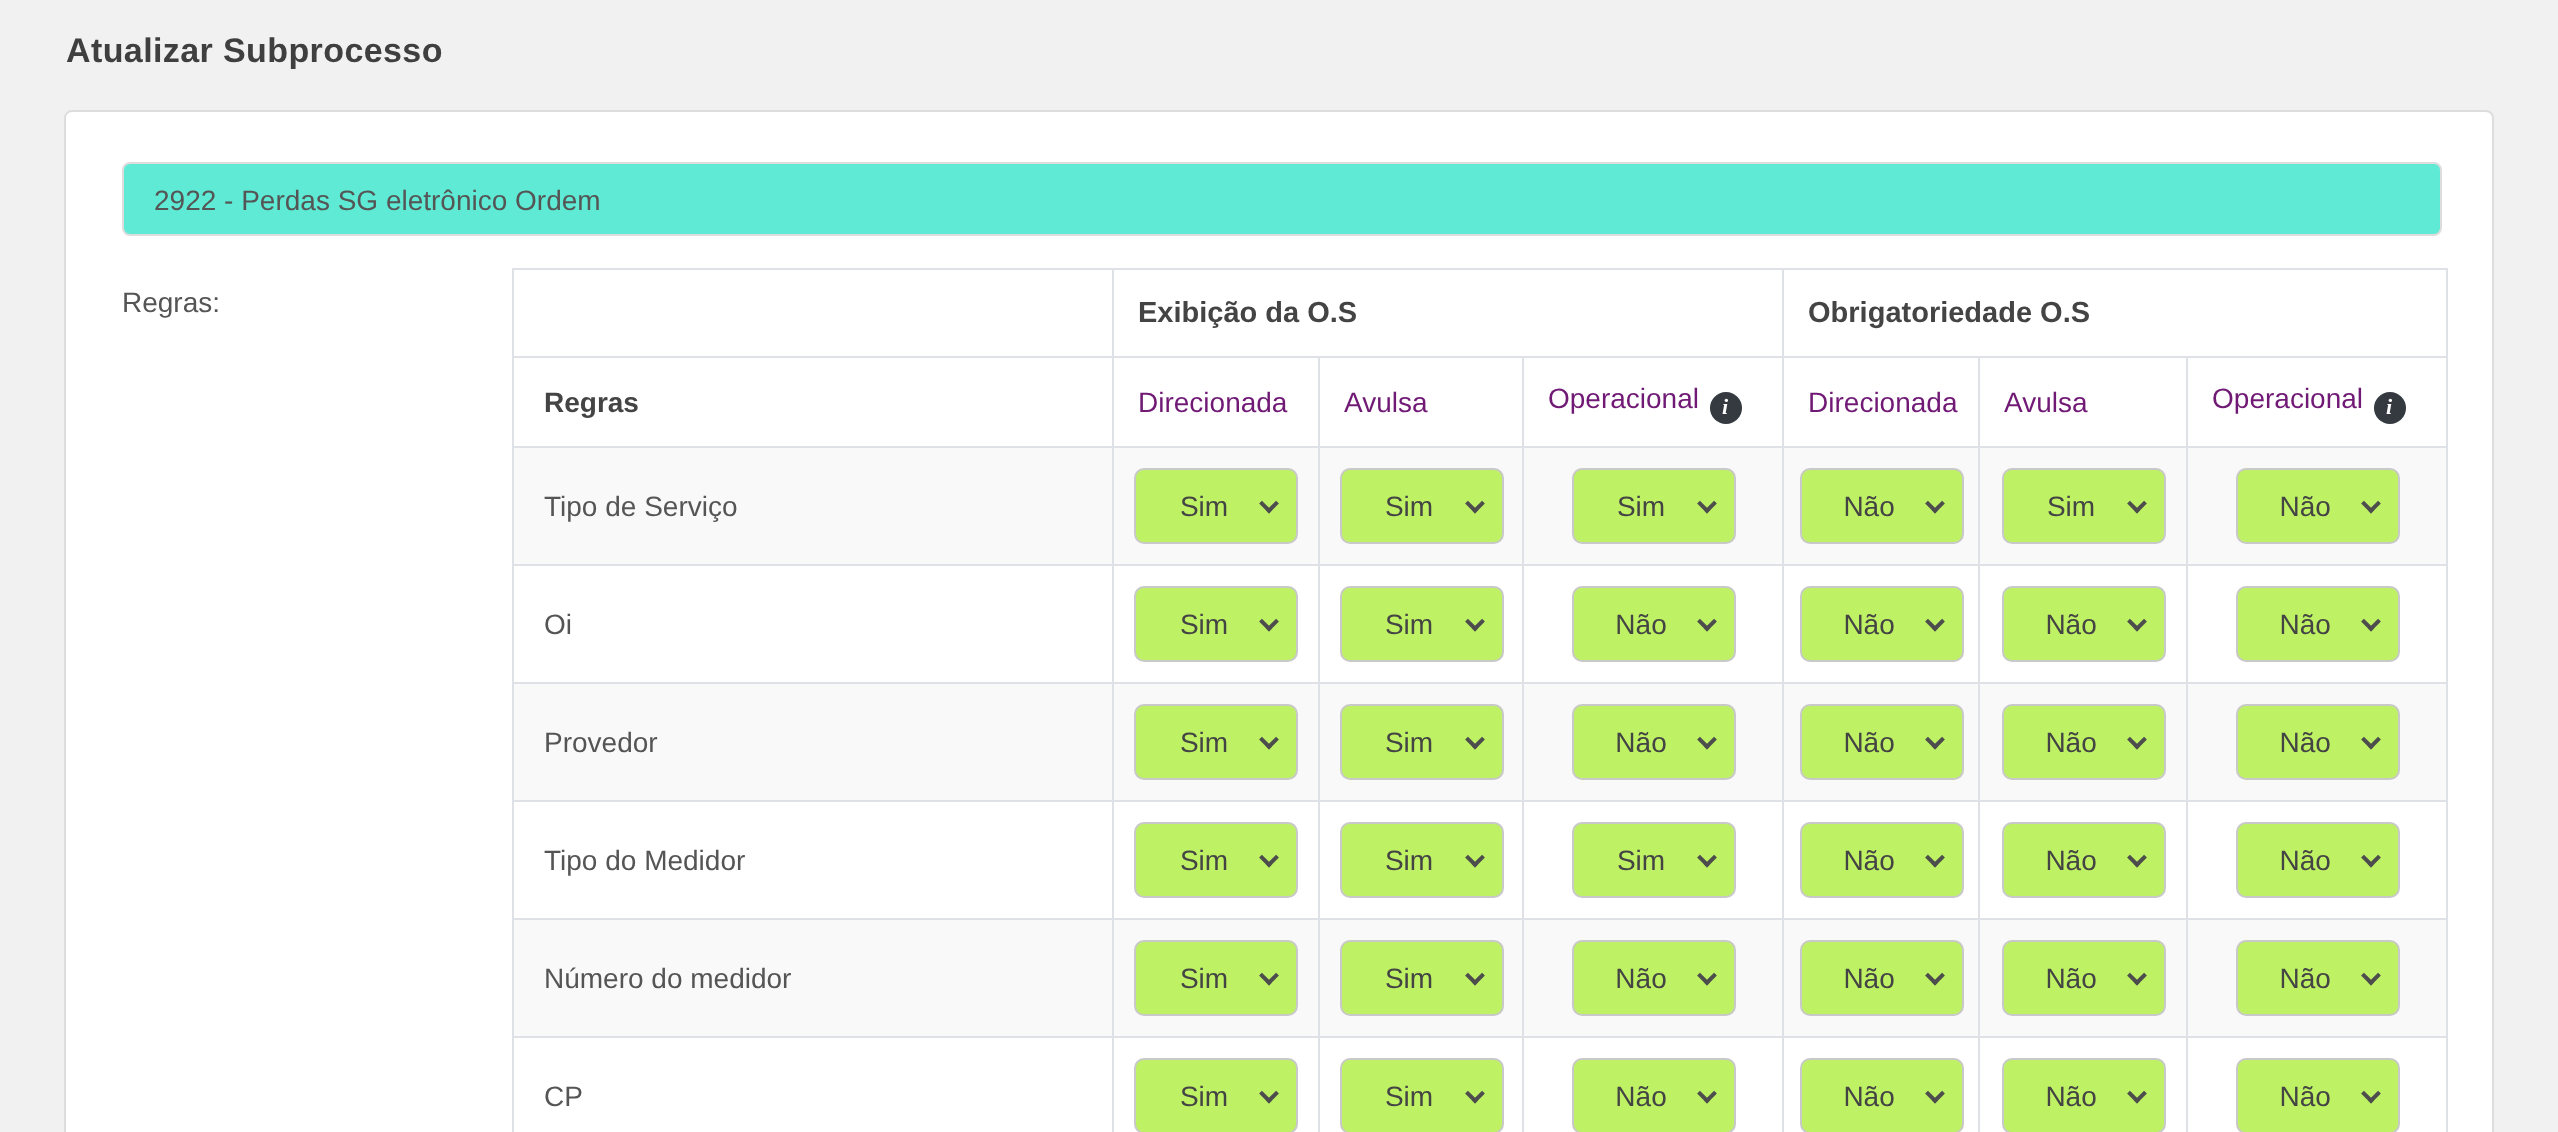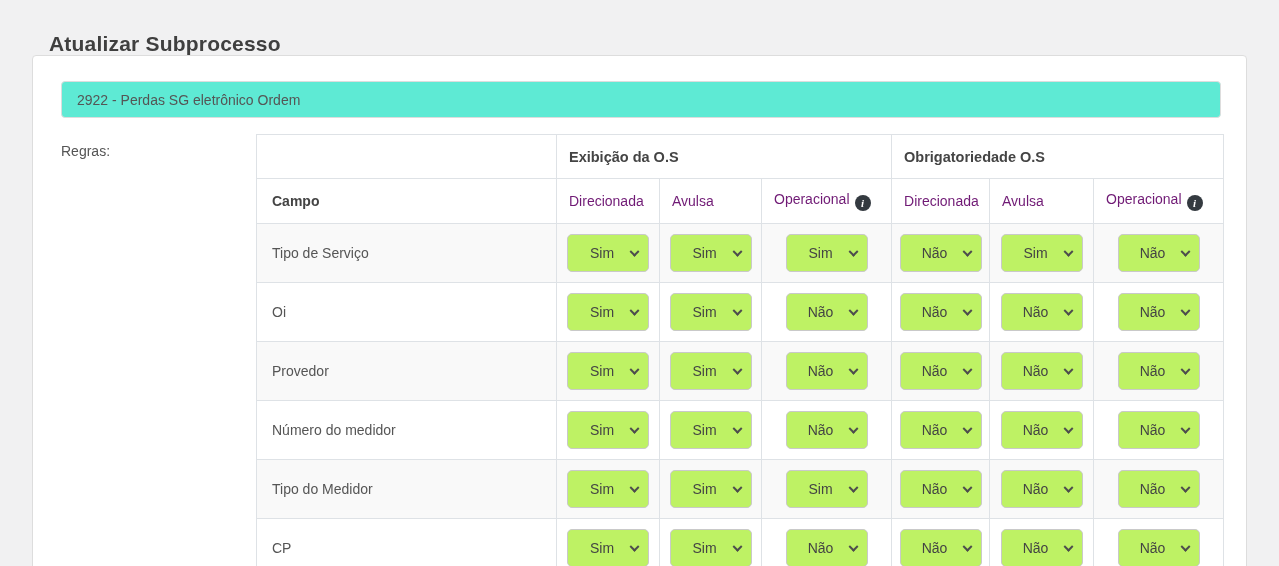--- a/index.html
+++ b/index.html
@@ -4,23 +4,23 @@
 <style>
   * { box-sizing: border-box; }
   html, body {
     margin: 0; padding: 0;
     width: 1279px; height: 566px;
     overflow: hidden;
     background: #f1f1f2;
     font-family: "Liberation Sans", "DejaVu Sans", sans-serif;
   }
   .page-title {
-    margin: 16px;
+    margin: 0;
     padding: 16px 0 0 33px;
-    font-size: 21px;
+    font-size: 17px;
     font-weight: 700;
     color: #3f3f3f;
     letter-spacing: .2px;
   }
   .panel {
     position: absolute;
     left: 32px; top: 55px;
     width: 1215px;
     min-height: 560px;
     background: #ffffff;
@@ -155,21 +155,21 @@
             <col style="width:104px">
             <col style="width:130px">
         </colgroup>
         <thead>
           <tr class="group-row">
             <th></th>
             <th colspan="3">Exibição da O.S</th>
             <th colspan="3">Obrigatoriedade O.S</th>
           </tr>
           <tr class="cols-row">
-            <th class="campo-th">Campo</th>
+            <th class="campo-th">Regras</th>
             <th>Direcionada</th>
             <th>Avulsa</th>
             <th>
               <span>Operacional</span><span class="info-icon"></span>
             </th>
             <th>Direcionada</th>
             <th>Avulsa</th>
             <th>
               <span>Operacional</span><span class="info-icon"></span>
             </th>
@@ -201,34 +201,34 @@
             <td class="field-cell">Provedor</td>
             <td class="sel-cell"><span class="select-wrap"><select class="rule-select"><option>Sim</option></select><span class="chevron"></span></span></td>
             <td class="sel-cell"><span class="select-wrap"><select class="rule-select"><option>Sim</option></select><span class="chevron"></span></span></td>
             <td class="sel-cell"><span class="select-wrap"><select class="rule-select"><option>Não</option></select><span class="chevron"></span></span></td>
             <td class="sel-cell"><span class="select-wrap"><select class="rule-select"><option>Não</option></select><span class="chevron"></span></span></td>
             <td class="sel-cell"><span class="select-wrap"><select class="rule-select"><option>Não</option></select><span class="chevron"></span></span></td>
             <td class="sel-cell"><span class="select-wrap"><select class="rule-select"><option>Não</option></select><span class="chevron"></span></span></td>
           </tr>
 
           <tr>
+            <td class="field-cell">Tipo do Medidor</td>
+            <td class="sel-cell"><span class="select-wrap"><select class="rule-select"><option>Sim</option></select><span class="chevron"></span></span></td>
+            <td class="sel-cell"><span class="select-wrap"><select class="rule-select"><option>Sim</option></select><span class="chevron"></span></span></td>
+            <td class="sel-cell"><span class="select-wrap"><select class="rule-select"><option>Sim</option></select><span class="chevron"></span></span></td>
+            <td class="sel-cell"><span class="select-wrap"><select class="rule-select"><option>Não</option></select><span class="chevron"></span></span></td>
+            <td class="sel-cell"><span class="select-wrap"><select class="rule-select"><option>Não</option></select><span class="chevron"></span></span></td>
+            <td class="sel-cell"><span class="select-wrap"><select class="rule-select"><option>Não</option></select><span class="chevron"></span></span></td>
+          </tr>
+
+          <tr>
             <td class="field-cell">Número do medidor</td>
             <td class="sel-cell"><span class="select-wrap"><select class="rule-select"><option>Sim</option></select><span class="chevron"></span></span></td>
             <td class="sel-cell"><span class="select-wrap"><select class="rule-select"><option>Sim</option></select><span class="chevron"></span></span></td>
             <td class="sel-cell"><span class="select-wrap"><select class="rule-select"><option>Não</option></select><span class="chevron"></span></span></td>
-            <td class="sel-cell"><span class="select-wrap"><select class="rule-select"><option>Não</option></select><span class="chevron"></span></span></td>
-            <td class="sel-cell"><span class="select-wrap"><select class="rule-select"><option>Não</option></select><span class="chevron"></span></span></td>
-            <td class="sel-cell"><span class="select-wrap"><select class="rule-select"><option>Não</option></select><span class="chevron"></span></span></td>
-          </tr>
-
-          <tr>
-            <td class="field-cell">Tipo do Medidor</td>
-            <td class="sel-cell"><span class="select-wrap"><select class="rule-select"><option>Sim</option></select><span class="chevron"></span></span></td>
-            <td class="sel-cell"><span class="select-wrap"><select class="rule-select"><option>Sim</option></select><span class="chevron"></span></span></td>
-            <td class="sel-cell"><span class="select-wrap"><select class="rule-select"><option>Sim</option></select><span class="chevron"></span></span></td>
             <td class="sel-cell"><span class="select-wrap"><select class="rule-select"><option>Não</option></select><span class="chevron"></span></span></td>
             <td class="sel-cell"><span class="select-wrap"><select class="rule-select"><option>Não</option></select><span class="chevron"></span></span></td>
             <td class="sel-cell"><span class="select-wrap"><select class="rule-select"><option>Não</option></select><span class="chevron"></span></span></td>
           </tr>
 
           <tr>
             <td class="field-cell">CP</td>
             <td class="sel-cell"><span class="select-wrap"><select class="rule-select"><option>Sim</option></select><span class="chevron"></span></span></td>
             <td class="sel-cell"><span class="select-wrap"><select class="rule-select"><option>Sim</option></select><span class="chevron"></span></span></td>
             <td class="sel-cell"><span class="select-wrap"><select class="rule-select"><option>Não</option></select><span class="chevron"></span></span></td>

